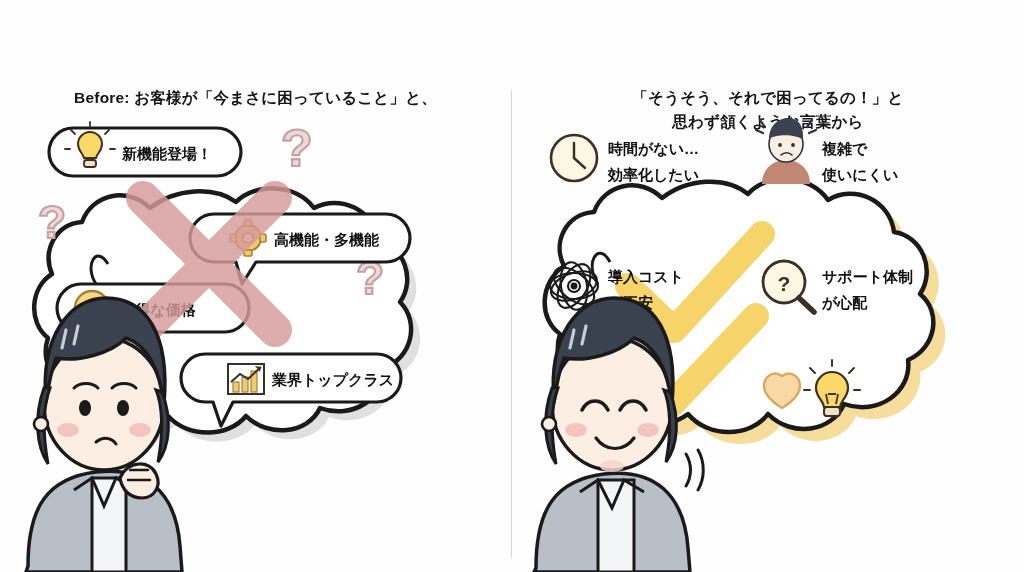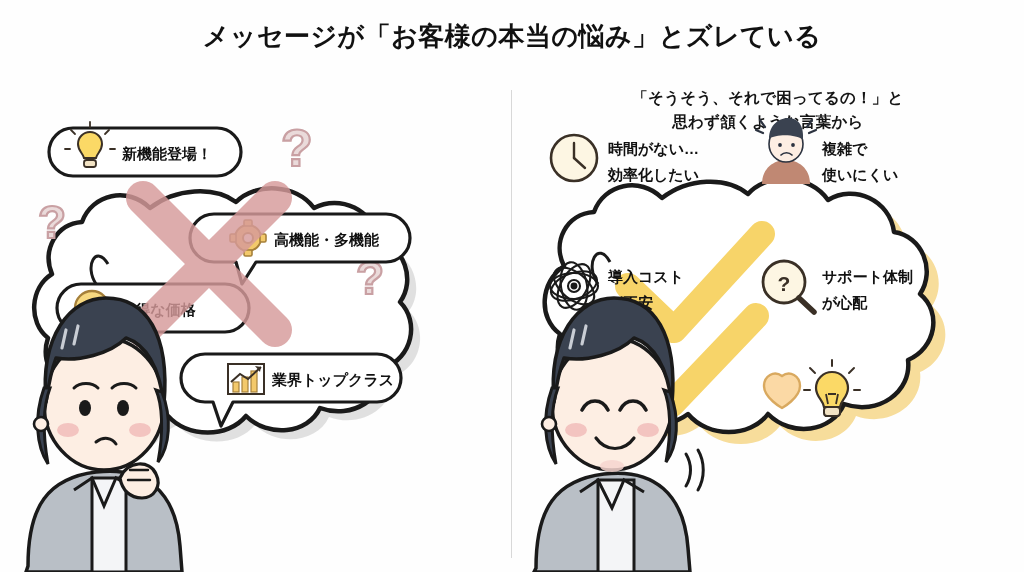--- a/index.html
+++ b/index.html
@@ -91,27 +91,27 @@
     font-weight: bold;
     font-size: 15px;
     fill: #111111;
   }
 </style>
 </head>
 <body>
 
 <div class="stage">
 
-  <div class="page-title">メッセージが「お客様の本当の悩み」とズレている</div>
 
   <div class="divider"></div>
 
   <div class="panel panel-left">
 
     <div class="panel-subtitle">
+      <div>Before: お客様が「今まさに困っていること」と、</div>
     </div>
 
     <div class="scene">
       <svg width="511" height="486" viewBox="0 0 511 486" xmlns="http://www.w3.org/2000/svg">
 
         <g>
           <path d="M150 122
                    C128 100 92 108 82 136
                    C56 138 42 164 52 188
                    C30 202 28 236 48 252

